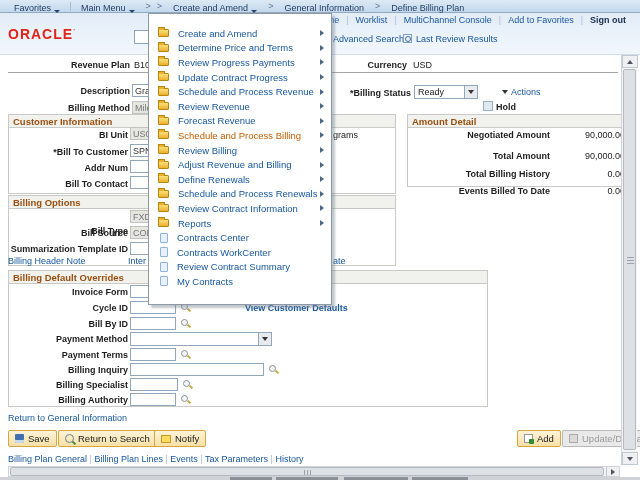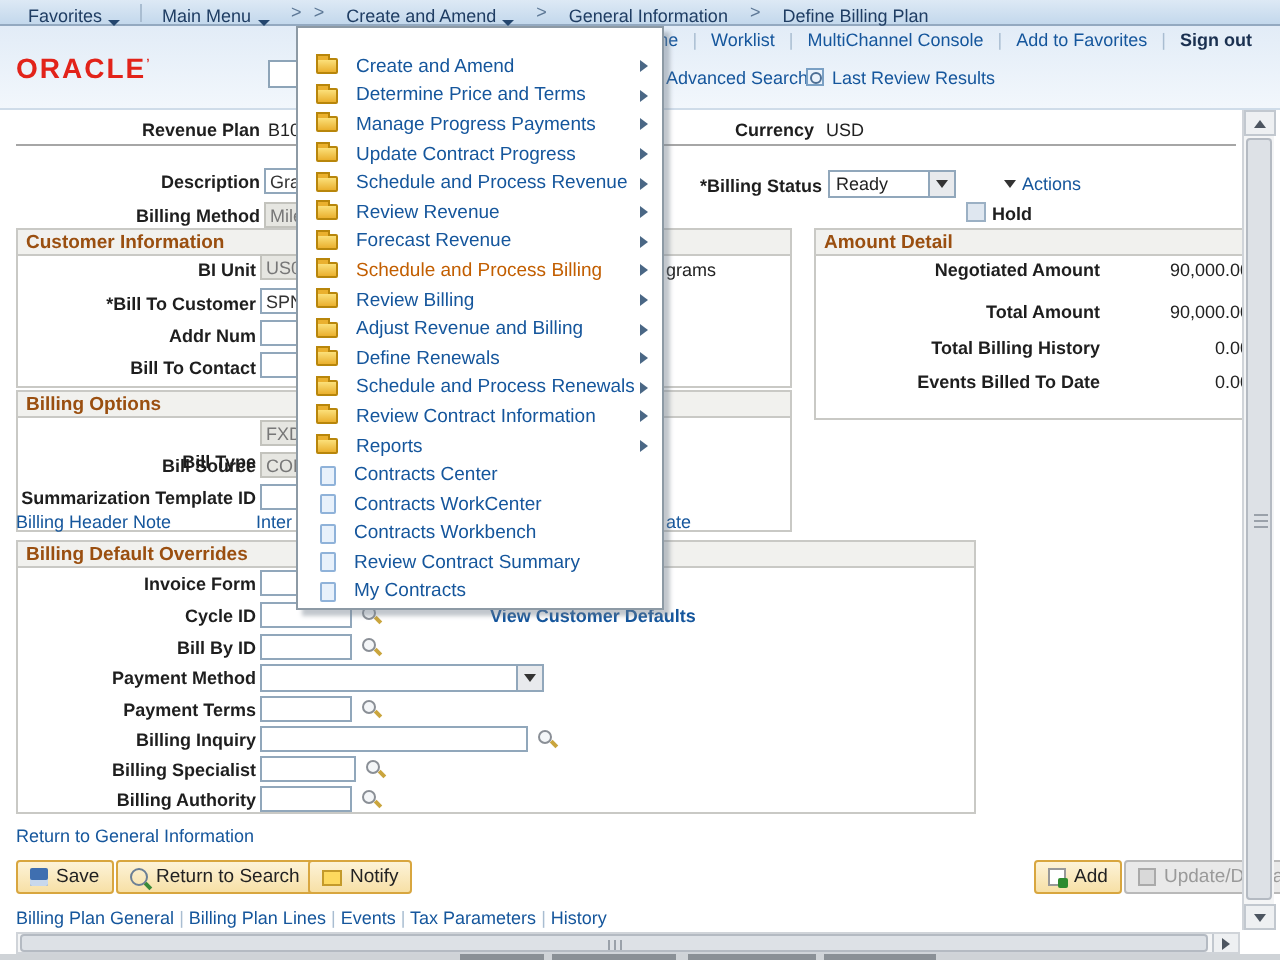--- a/index.html
+++ b/index.html
@@ -168,21 +168,21 @@
   <div class="lbl" style="left:28px;top:130px;width:100px;">BI Unit</div>
   <input class="inp dis" style="left: 130px; top: 127px; width: 112px;" disabled="" value="US0">
   <div class="val" style="left:333px;top:130px;">grams</div>
   <div class="lbl" style="left:28px;top:147px;width:100px;">*Bill To Customer</div>
   <input class="inp" style="left: 130px; top: 144px; width: 112px;" value="SPN">
   <div class="lbl" style="left:28px;top:163px;width:100px;">Addr Num</div>
   <input class="inp" style="left: 130px; top: 160px; width: 45px;" value="">
   <div class="lbl" style="left:28px;top:179px;width:100px;">Bill To Contact</div>
   <input class="inp" style="left: 130px; top: 176px; width: 64px;" value="">
 
-  <div class="gbox" style="left:407px;top:114px;width:221px;height:96px;">
+  <div class="gbox" style="left:407px;top:114px;width:221px;height:73px;">
     <div class="ghead">Amount Detail</div>
   </div>
   <div class="lbl" style="left:420px;top:130px;width:130px;">Negotiated Amount</div>
   <div class="val" style="left:552px;top:130px;width:73px;text-align:right;">90,000.00</div>
   <div class="lbl" style="left:420px;top:151px;width:130px;">Total Amount</div>
   <div class="val" style="left:552px;top:151px;width:73px;text-align:right;">90,000.00</div>
   <div class="lbl" style="left:420px;top:169px;width:130px;">Total Billing History</div>
   <div class="val" style="left:552px;top:169px;width:73px;text-align:right;">0.00</div>
   <div class="lbl" style="left:420px;top:186px;width:130px;">Events Billed To Date</div>
   <div class="val" style="left:552px;top:186px;width:73px;text-align:right;">0.00</div>
@@ -272,21 +272,21 @@
           <span class="mi-label">Create and Amend</span>
           <span class="sub-arrow"></span>
         </div>
         <div class="menu-item">
           <span class="folder-ic"></span>
           <span class="mi-label">Determine Price and Terms</span>
           <span class="sub-arrow"></span>
         </div>
         <div class="menu-item">
           <span class="folder-ic"></span>
-          <span class="mi-label">Manage Progress Payments</span>
+          <span class="mi-label">Review Progress Payments</span>
           <span class="sub-arrow"></span>
         </div>
         <div class="menu-item">
           <span class="folder-ic"></span>
           <span class="mi-label">Update Contract Progress</span>
           <span class="sub-arrow"></span>
         </div>
         <div class="menu-item">
           <span class="folder-ic"></span>
           <span class="mi-label">Schedule and Process Revenue</span>
@@ -337,24 +337,20 @@
           <span class="mi-label">Reports</span>
           <span class="sub-arrow"></span>
         </div>
         <div class="menu-item">
           <span class="page-ic"></span>
           <span class="mi-label">Contracts Center</span>
         </div>
         <div class="menu-item">
           <span class="page-ic"></span>
           <span class="mi-label">Contracts WorkCenter</span>
-        </div>
-        <div class="menu-item">
-          <span class="page-ic"></span>
-          <span class="mi-label">Contracts Workbench</span>
         </div>
         <div class="menu-item">
           <span class="page-ic"></span>
           <span class="mi-label">Review Contract Summary</span>
         </div>
         <div class="menu-item">
           <span class="page-ic"></span>
           <span class="mi-label">My Contracts</span>
         </div>
       </div>

